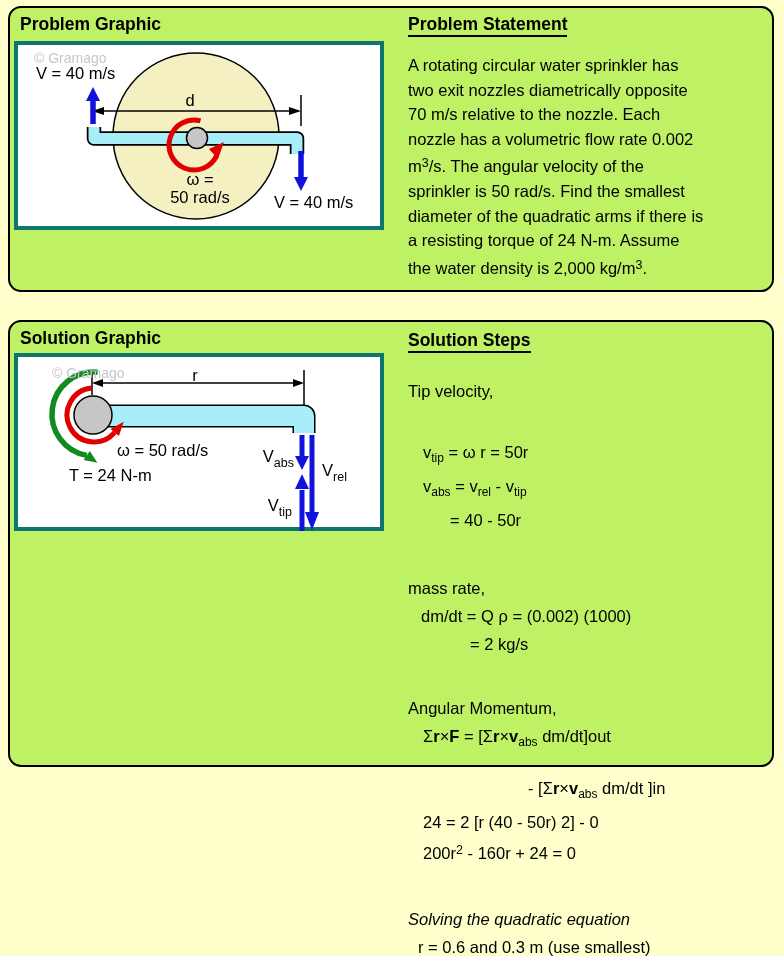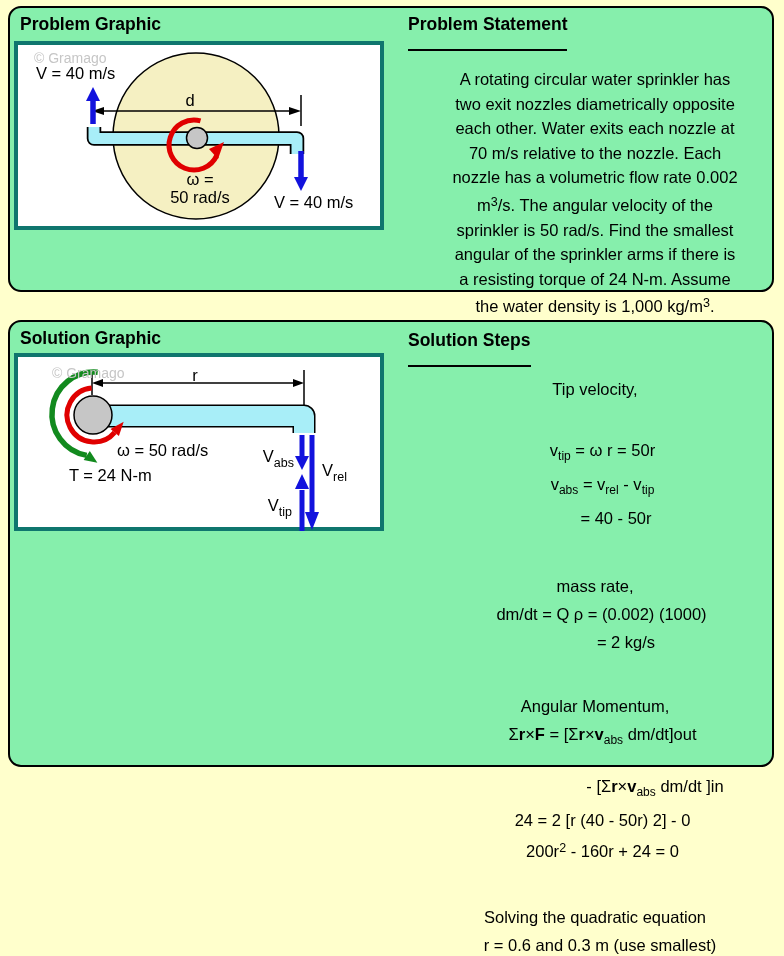--- a/index.html
+++ b/index.html
@@ -4,46 +4,46 @@
 <style>
   html,body{margin:0;padding:0;}
   body{
     width:784px;height:956px;position:relative;
     background:#FFFFCC;
     font-family:"Liberation Sans",sans-serif;
     color:#000;
   }
   .panel{
     position:absolute;left:8px;width:766px;
-    background:#86efac;border:2px solid #000;border-radius:13px;
+    background:#bef264;border:2px solid #000;border-radius:13px;
     box-sizing:border-box;
   }
   #panel-problem{top:6px;height:286px;}
   #panel-solution{top:320px;height:447px;}
   .gtitle{
     position:absolute;left:10px;top:6px;
     font-size:17.5px;font-weight:bold;
   }
   .whitebox{
     position:absolute;left:4px;
     background:#FFFFFF;border:4px solid #0f766e;box-sizing:border-box;
   }
   #box-problem{top:33px;width:370px;height:189px;}
   #box-solution{top:31px;width:370px;height:178px;}
   .whitebox svg{display:block;}
   .col{position:absolute;left:398px;width:374px;}
   #col-statement{top:6px;}
   #col-steps{top:8px;}
   .ctitle{
     display:inline-block;font-size:17.5px;font-weight:bold;
-    border-bottom:2px solid #000;padding-bottom:15px;line-height:20px;
+    border-bottom:2px solid #000;padding-bottom:1px;line-height:20px;
   }
   #col-statement .ctitle{margin-bottom:16px;}
-  #col-steps .ctitle{margin-bottom:8px;}
-  .tlines{font-size:16.5px;text-align:center;}
+  #col-steps .ctitle{margin-bottom:24px;}
+  .tlines{font-size:16.5px;}
   #statement-lines .tline{line-height:24.6px;white-space:nowrap;}
   #steps-lines .tline{line-height:28px;white-space:nowrap;}
   .b{font-weight:bold;}
   .sub{font-size:12px;vertical-align:-4px;}
   .sup{font-size:12.5px;vertical-align:5px;}
   .red{color:#EE0000;}
 </style>
 </head>
 <body>
 
@@ -90,28 +90,27 @@
       <text x="182" y="158" font-size="16.5" text-anchor="middle">50 rad/s</text>
       <text x="256" y="163" font-size="16.5">V = 40 m/s</text>
     </svg>
   </div>
 
   <div class="col" id="col-statement">
     <span class="ctitle">Problem Statement</span>
     <div class="tlines" id="statement-lines">
         <div class="tline"><span>A rotating circular water sprinkler has</span></div>
         <div class="tline"><span>two exit nozzles diametrically opposite</span></div>
-        <div class="tline"><span>each other. Water exits each nozzle at</span></div>
         <div class="tline"><span>70 m/s relative to the nozzle. Each</span></div>
         <div class="tline"><span>nozzle has a volumetric flow rate 0.002</span></div>
         <div class="tline"><span>m</span><span class="sup">3</span><span>/s. The angular velocity of the</span></div>
         <div class="tline"><span>sprinkler is 50 rad/s. Find the smallest</span></div>
-        <div class="tline"><span>angular of the sprinkler arms if there is</span></div>
+        <div class="tline"><span>diameter of the quadratic arms if there is</span></div>
         <div class="tline"><span>a resisting torque of 24 N-m. Assume</span></div>
-        <div class="tline"><span>the water density is 1,000 kg/m</span><span class="sup">3</span><span>.</span></div>
+        <div class="tline"><span>the water density is 2,000 kg/m</span><span class="sup">3</span><span>.</span></div>
       </div>
   </div>
 </div>
 
 <div class="panel" id="panel-solution">
   <div class="gtitle">Solution Graphic</div>
 
   <div class="whitebox" id="box-solution">
     <svg width="366" height="174" viewBox="0 0 366 174">
 
@@ -171,19 +170,19 @@
         <div class="tline" style="margin-left: 15px;"><span>v</span><span class="sub">abs</span><span> = v</span><span class="sub">rel</span><span> - v</span><span class="sub">tip</span></div>
         <div class="tline" style="margin-left: 42px;"><span>= 40 - 50r</span></div>
         <div class="tline" style="margin-top: 40px;"><span>mass rate,</span></div>
         <div class="tline" style="margin-left: 13px;"><span>dm/dt = Q ρ = (0.002) (1000)</span></div>
         <div class="tline" style="margin-left: 62px;"><span>= 2 kg/s</span></div>
         <div class="tline" style="margin-top: 36px;"><span>Angular Momentum,</span></div>
         <div class="tline" style="margin-left: 15px;"><span>Σ</span><span class="b">r</span><span>×</span><span class="b">F</span><span> = [Σ</span><span class="b">r</span><span>×</span><span class="b">v</span><span class="sub">abs</span><span> dm/dt]out</span></div>
         <div class="tline" style="margin-left: 120px; margin-top: 18px;"><span>- [Σ</span><span class="b">r</span><span>×</span><span class="b">v</span><span class="sub">abs</span><span> dm/dt ]in</span></div>
         <div class="tline" style="margin-left: 15px;"><span>24 = 2 [r (40 - 50r) 2] - 0</span></div>
         <div class="tline" style="margin-left: 15px;"><span>200r</span><span class="sup">2</span><span> - 160r + 24 = 0</span></div>
-        <div class="tline" style="margin-top: 38px;"><span>Solving the quadratic equation</span></div>
+        <div class="tline" style="margin-top: 38px; font-style: italic;"><span>Solving the quadratic equation</span></div>
         <div class="tline" style="margin-left: 10px;"><span>r = 0.6 and 0.3 m (use smallest)</span></div>
         <div class="tline" style="margin-left: 10px;"><span>d = 2 r = 0.4 m</span></div>
         <div class="tline red" style="margin-top: 25px;"><span>d = 40 cm</span></div>
       </div>
   </div>
 </div>
 
 </body></html>

